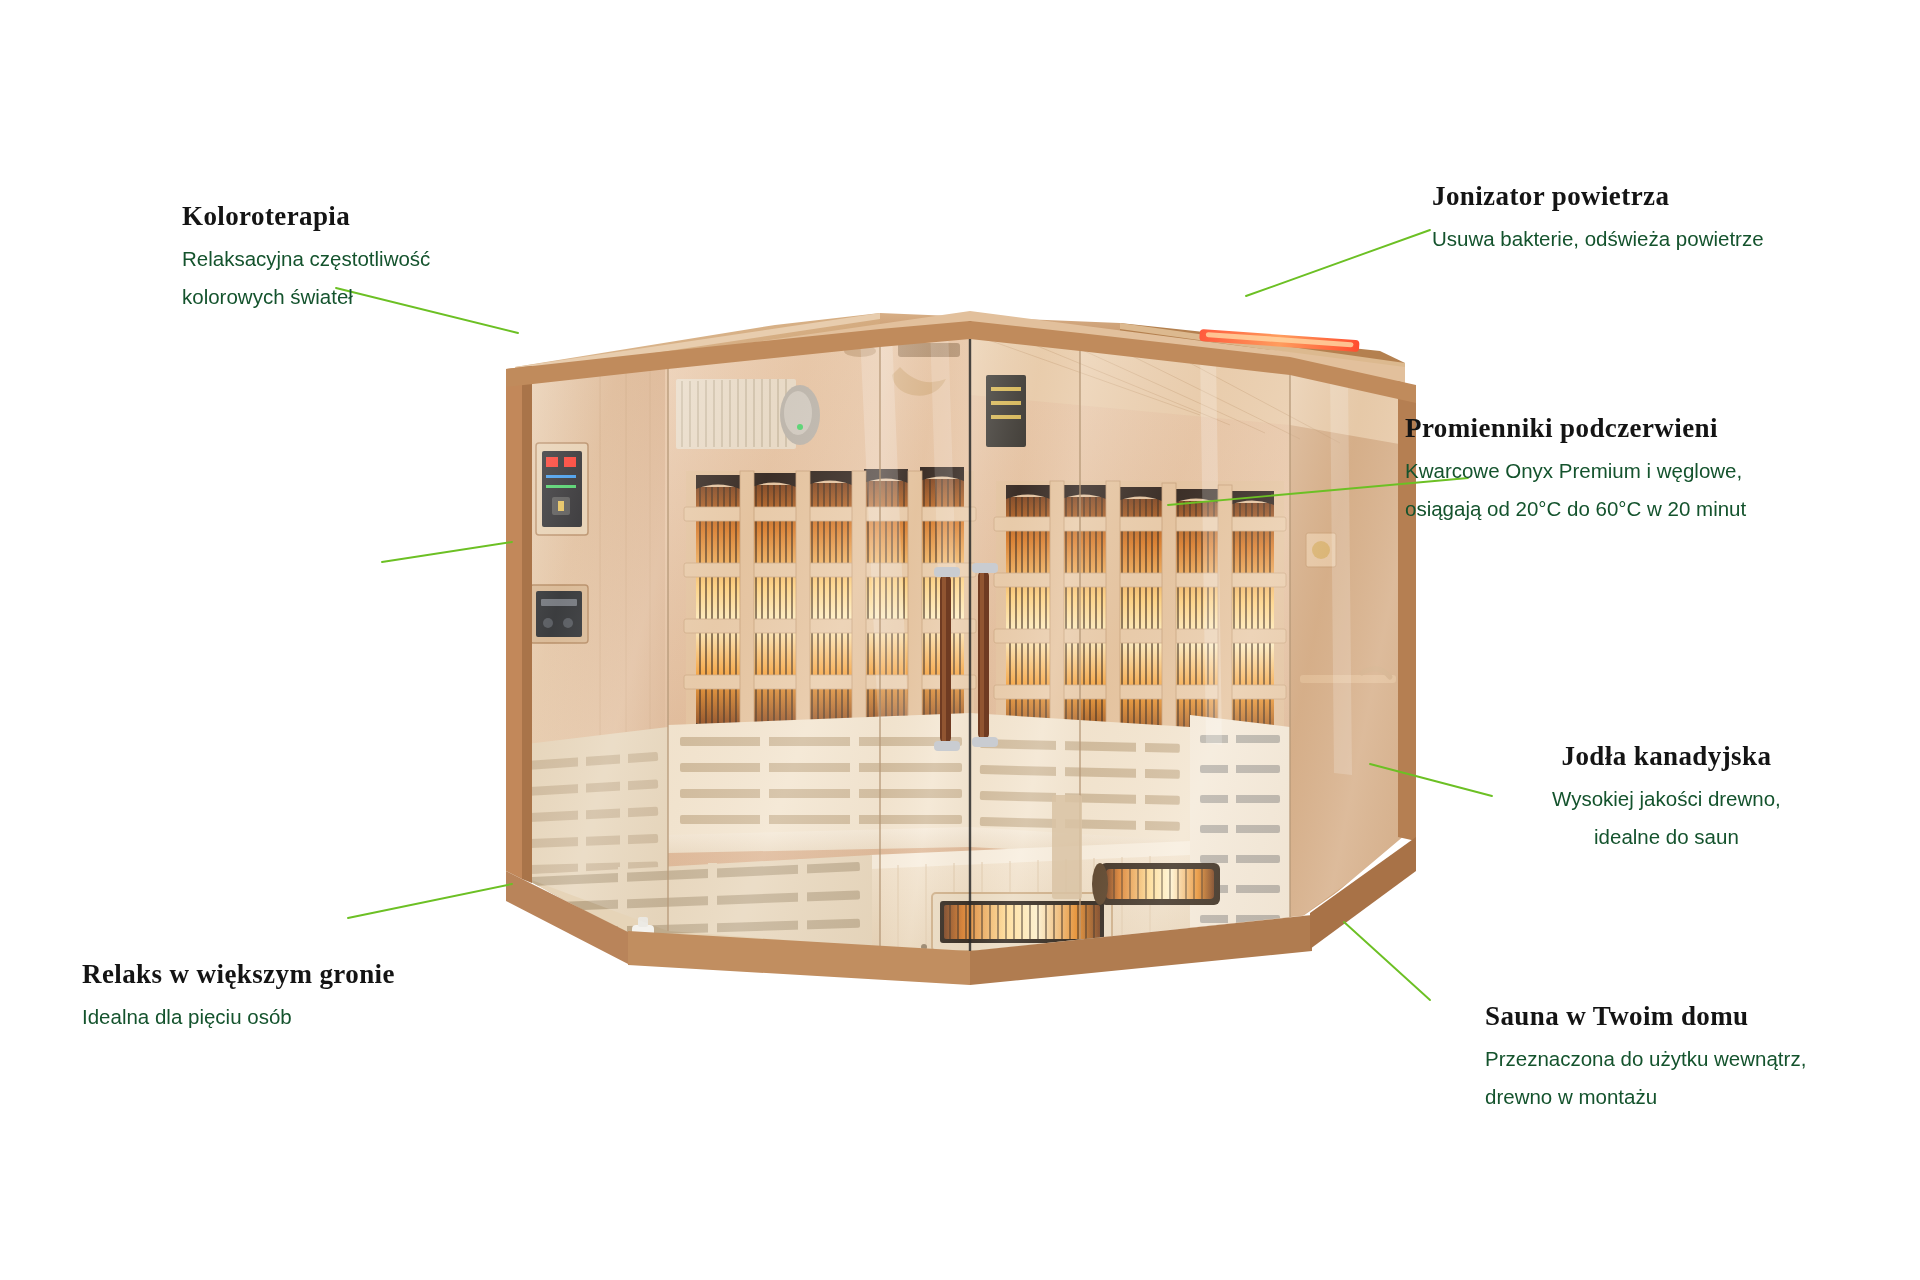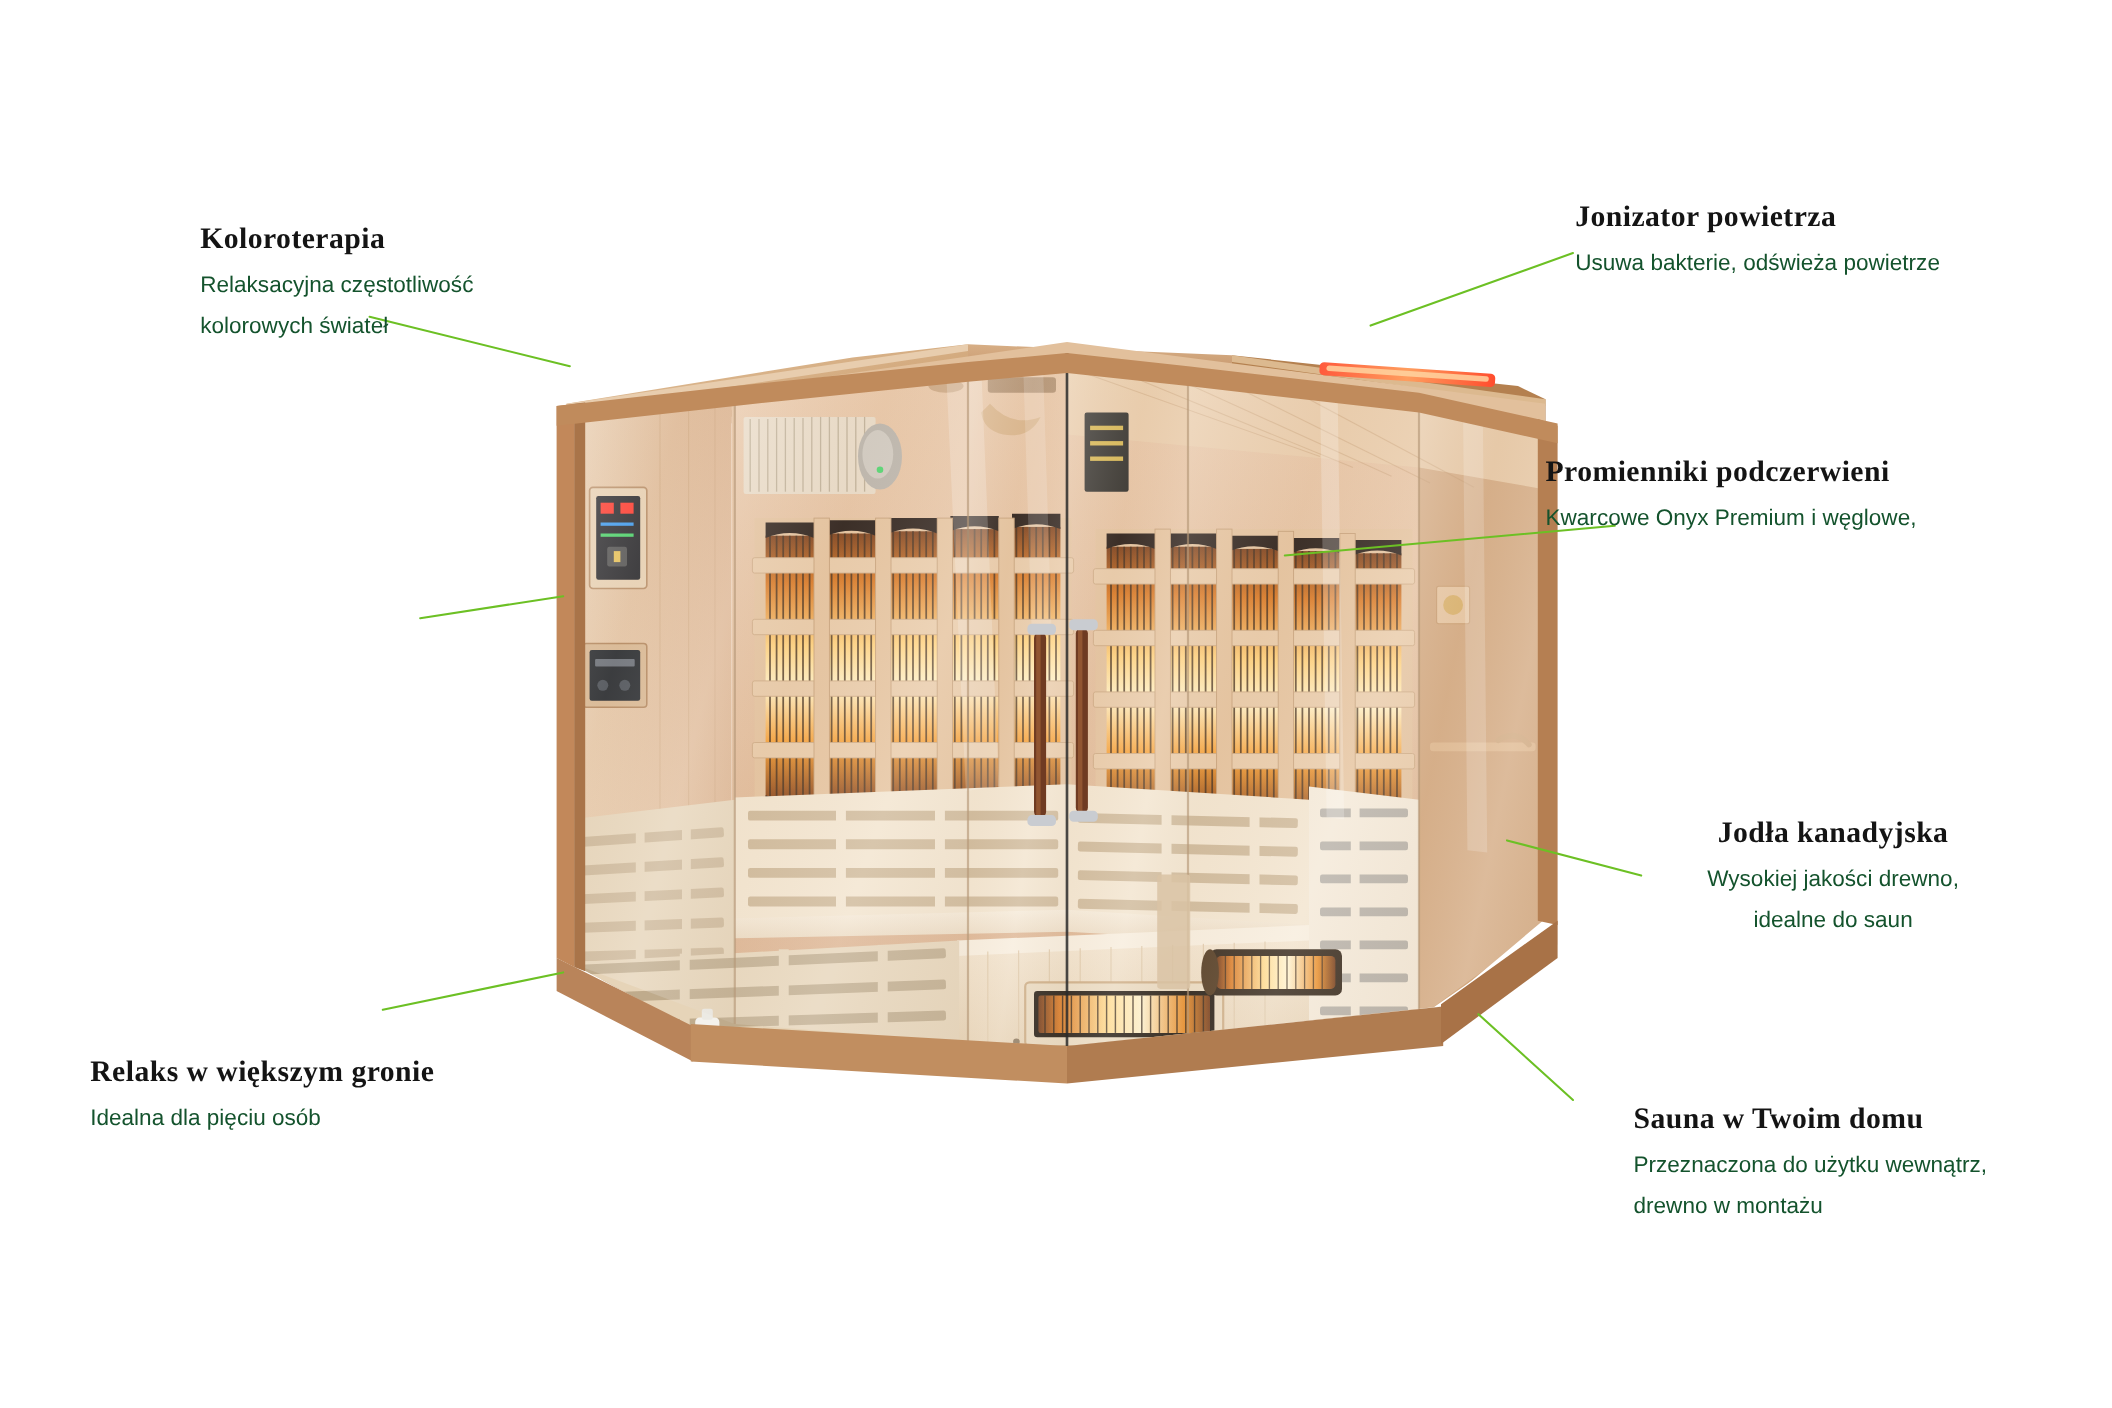--- a/index.html
+++ b/index.html
@@ -588,20 +588,21 @@
     <div class="title">Jonizator powietrza</div>
     <div class="desc">
       <div>Usuwa bakterie, odświeża powietrze</div>
     </div>
   </div>
 
   <div class="callout" style="left:1405px; top:412px;">
     <div class="title">Promienniki podczerwieni</div>
     <div class="desc">
       <div>Kwarcowe Onyx Premium i węglowe,</div>
+      <div>osiągają od 20°C do 60°C w 20 minut</div>
     </div>
   </div>
 
 
   <div class="callout center-align" style="left:1552px; top:730px;margin-top:10px;">
     <div class="title">Jodła kanadyjska</div>
     <div class="desc">
       <div>Wysokiej jakości drewno,</div>
       <div>idealne do saun</div>
     </div>

